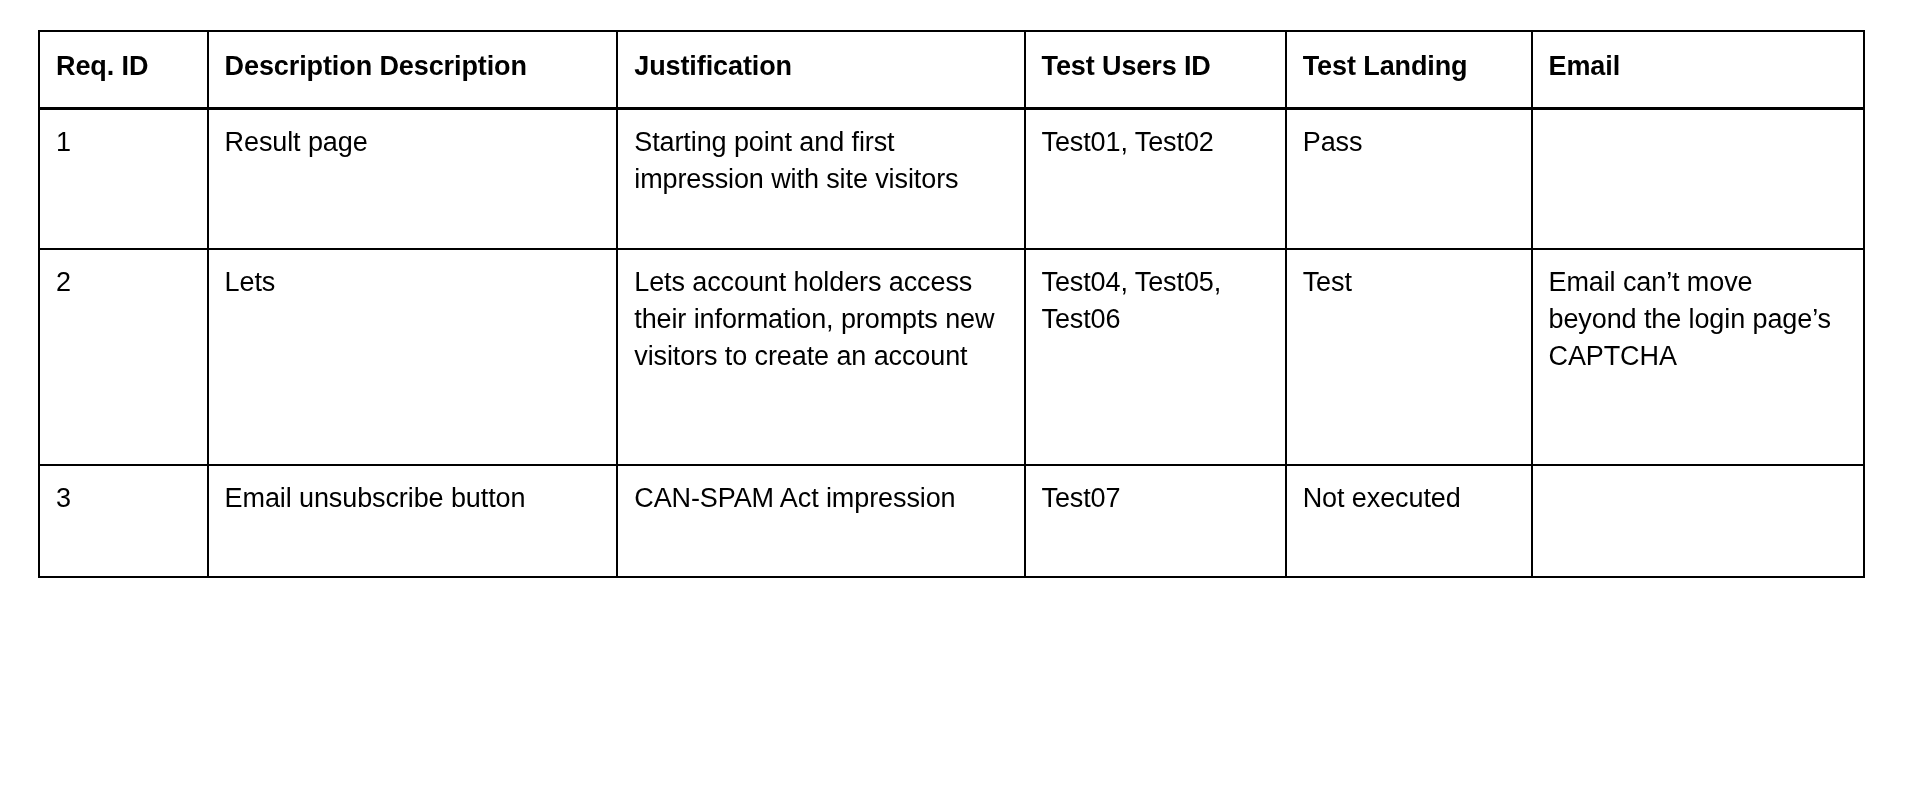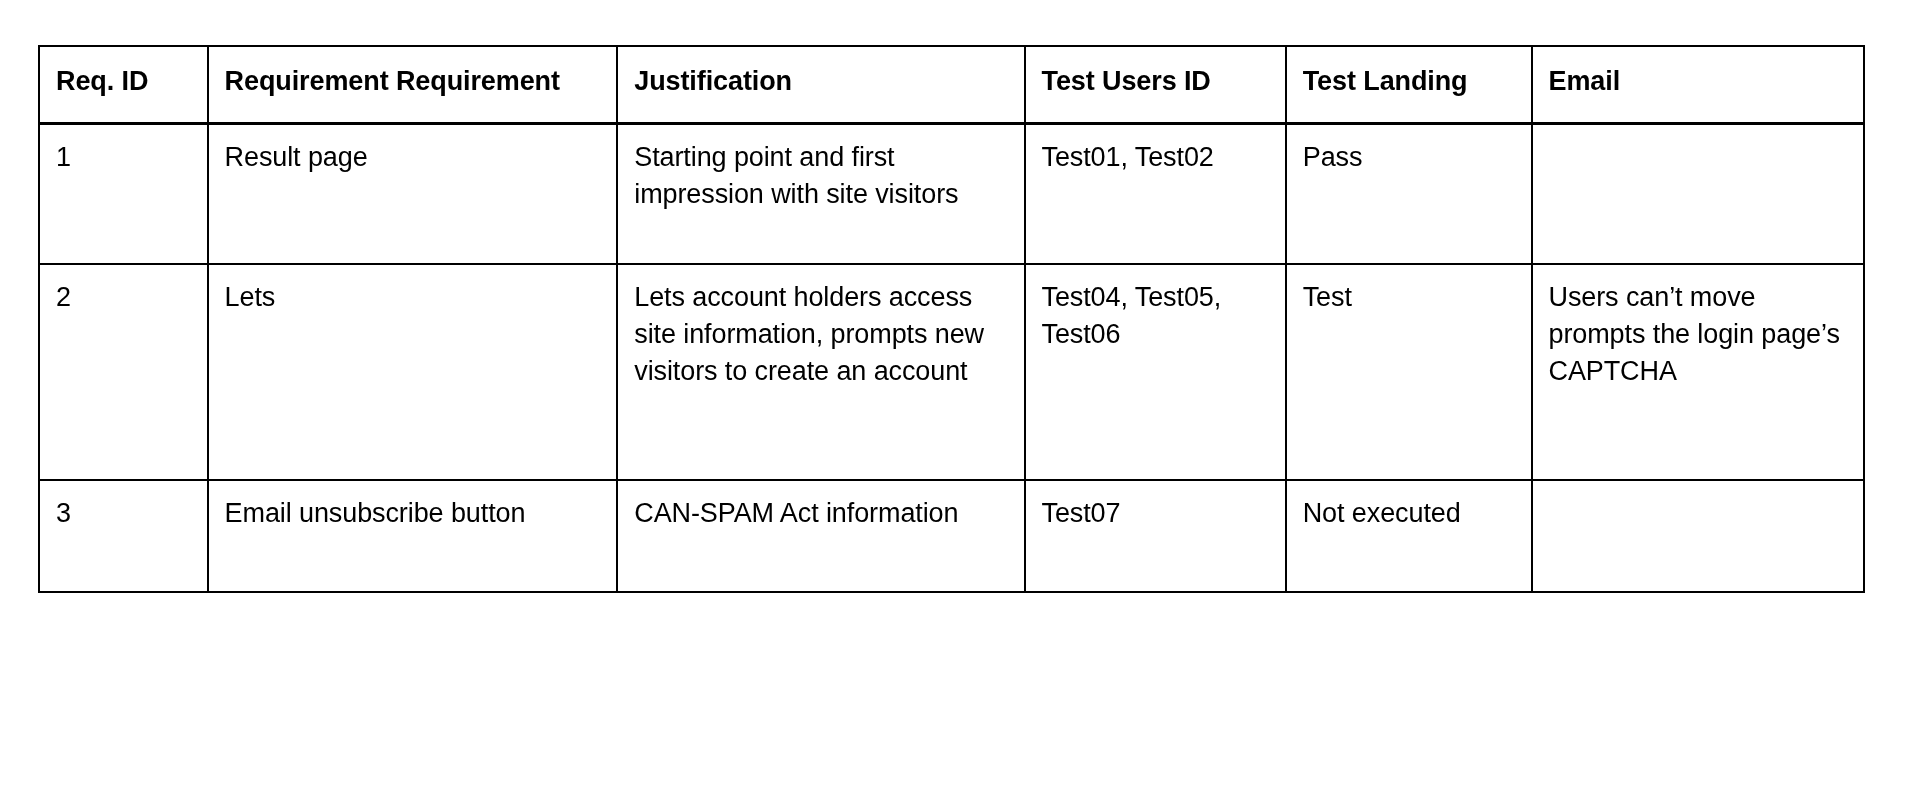--- a/index.html
+++ b/index.html
@@ -19,21 +19,21 @@
   .page {
     position: relative;
     width: 1920px;
     height: 808px;
     background: #ffffff;
   }
 
   .table-wrap {
     position: absolute;
     left: 38px;
-    top: 45px;
+    top: 30px;
     width: 1827px;
   }
 
   table.rtm {
     border-collapse: collapse;
     table-layout: fixed;
     width: 1827px;
     background: #ffffff;
   }
 
@@ -85,21 +85,21 @@
         <col class="c-reqid">
         <col class="c-desc">
         <col class="c-just">
         <col class="c-tcid">
         <col class="c-tres">
         <col class="c-notes">
       </colgroup>
       <thead>
         <tr>
           <th>Req. ID</th>
-          <th>Requirement Requirement</th>
+          <th>Description Description</th>
           <th>Justification</th>
           <th>Test Users ID</th>
           <th>Test Landing</th>
           <th>Email</th>
         </tr>
       </thead>
       <tbody>
 
         <tr class="row-1">
           <td>
@@ -123,42 +123,42 @@
         </tr>
 
         <tr class="row-2">
           <td>
             <span class="cell-text">2</span>
           </td>
           <td>
             <span class="cell-text">Lets</span>
           </td>
           <td>
-            <span class="cell-text">Lets account holders access site information, prompts new visitors to create an account</span>
+            <span class="cell-text">Lets account holders access their information, prompts new visitors to create an account</span>
           </td>
           <td>
             <span class="cell-text">Test04, Test05, Test06</span>
           </td>
           <td>
             <span class="cell-text">Test</span>
           </td>
           <td>
-            <span class="cell-text">Users can’t move prompts the login page’s CAPTCHA</span>
+            <span class="cell-text">Email can’t move beyond the login page’s CAPTCHA</span>
           </td>
         </tr>
 
         <tr class="row-3">
           <td>
             <span class="cell-text">3</span>
           </td>
           <td>
             <span class="cell-text">Email unsubscribe button</span>
           </td>
           <td>
-            <span class="cell-text">CAN-SPAM Act information</span>
+            <span class="cell-text">CAN-SPAM Act impression</span>
           </td>
           <td>
             <span class="cell-text">Test07</span>
           </td>
           <td>
             <span class="cell-text">Not executed</span>
           </td>
           <td>
             <span class="cell-empty"></span>
           </td>

